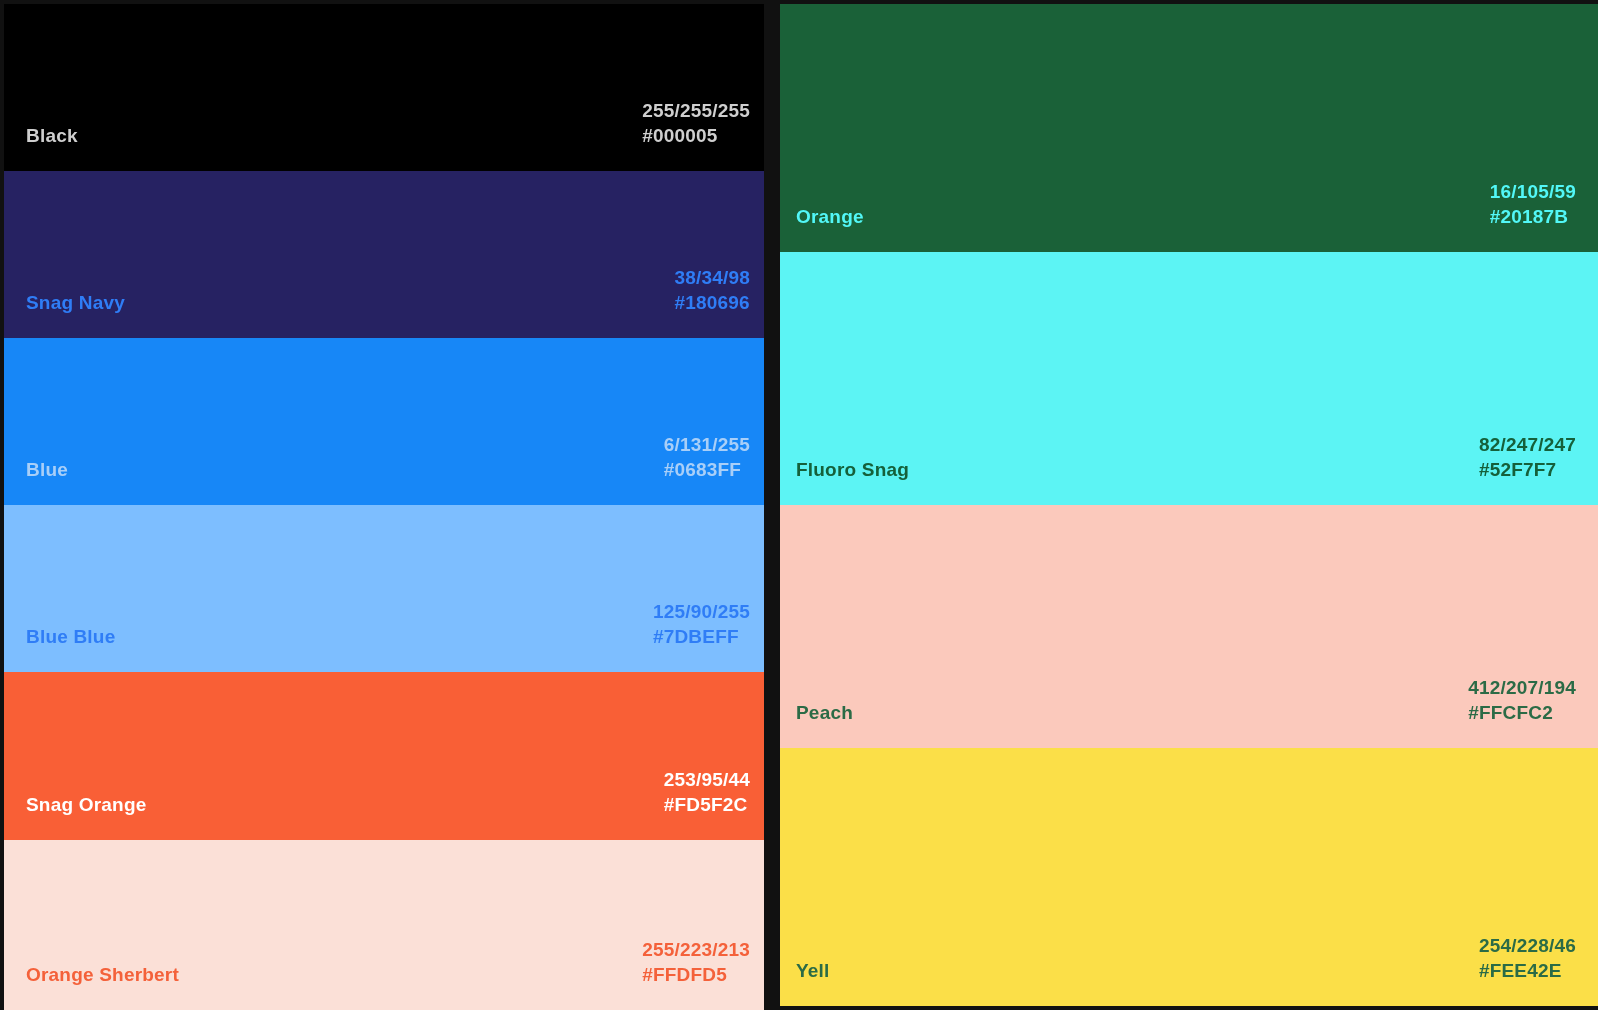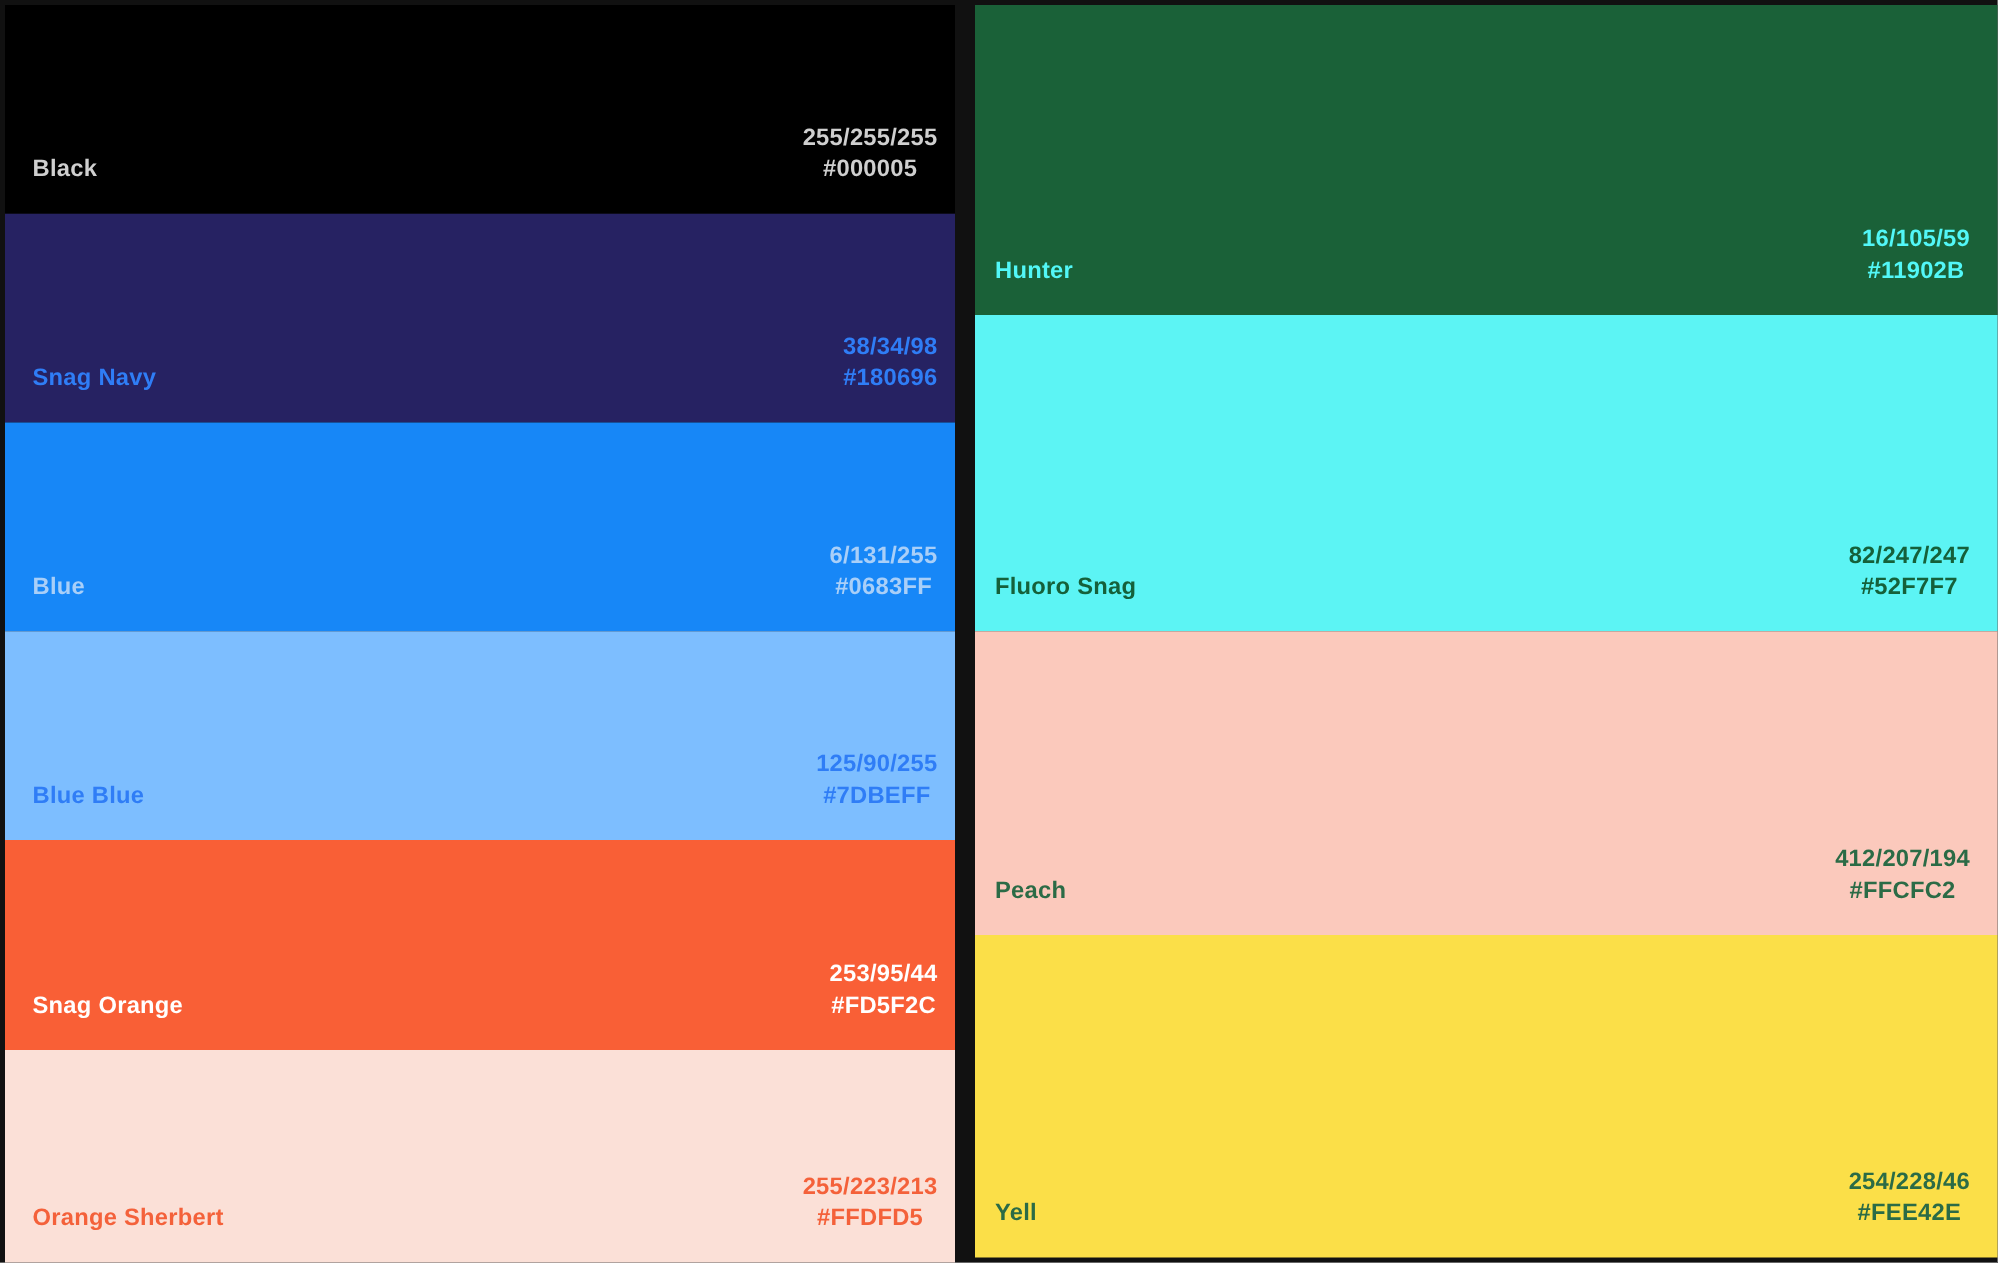--- a/index.html
+++ b/index.html
@@ -62,21 +62,21 @@
   }
   .swatch-name {
     font-size: 19px;
     font-weight: 700;
     letter-spacing: 0.2px;
     line-height: 1.35;
     white-space: nowrap;
     text-align: center;
   }
   .swatch-values {
-    text-align: center;
+    text-align: left;
     font-size: 19px;
     font-weight: 700;
     letter-spacing: 0.2px;
     line-height: 1.35;
     white-space: nowrap;
   }
   .swatch-rgb,
   .swatch-hex {
     display: block;
   }
@@ -147,24 +147,24 @@
         </span>
       </div>
     </div>
 
   </div>
 
   <div class="palette-column col-right">
 
     <div class="swatch" style="background-color: rgb(26, 97, 56); color: rgb(82, 247, 247); height: 248px; flex: 0 0 248px;">
       <div class="swatch-inner">
-        <span class="swatch-name">Hunter</span>
+        <span class="swatch-name">Orange</span>
         <span class="swatch-values">
           <span class="swatch-rgb">16/105/59</span>
-          <span class="swatch-hex">#11902B</span>
+          <span class="swatch-hex">#20187B</span>
         </span>
       </div>
     </div>
 
     <div class="swatch" style="background-color: rgb(92, 244, 244); color: rgb(21, 96, 58); height: 253px; flex: 0 0 253px;">
       <div class="swatch-inner">
         <span class="swatch-name">Fluoro Snag</span>
         <span class="swatch-values">
           <span class="swatch-rgb">82/247/247</span>
           <span class="swatch-hex">#52F7F7</span>

